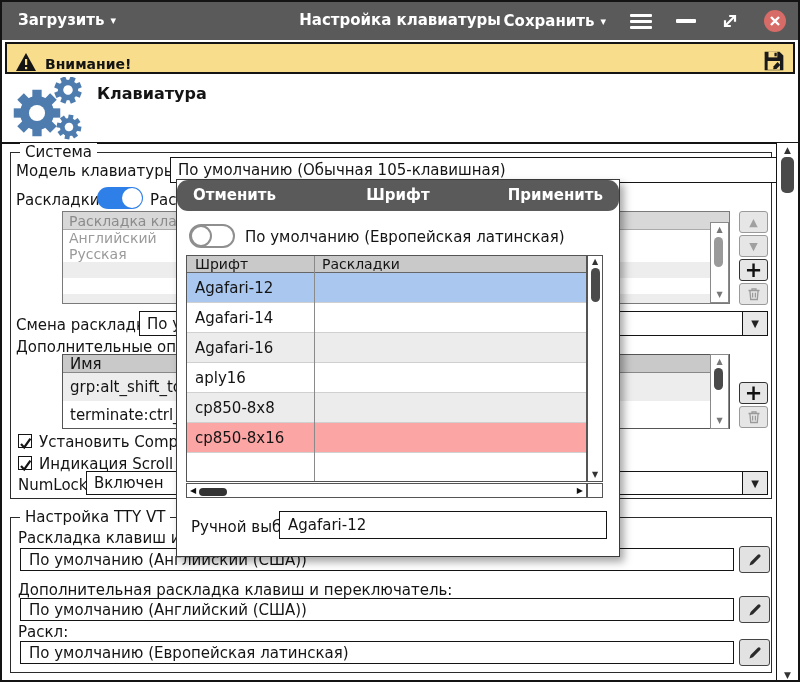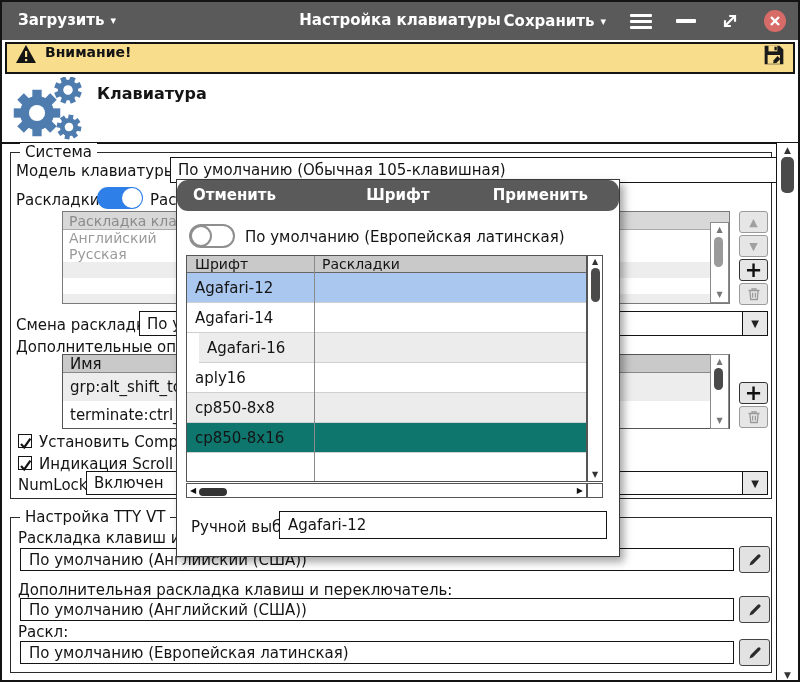--- a/index.html
+++ b/index.html
@@ -15,21 +15,21 @@
   .titlebar{position:absolute;left:0;top:0;width:796px;height:38px;background:#5a5a5a;}
   .tb-text{color:#fff;font-size:15px;font-weight:600;white-space:nowrap;}
   .caret{color:#fff;font-size:11px;margin-left:6px;}
   .tb-left{position:absolute;left:16px;top:9px;display:flex;align-items:center;cursor:pointer;}
   .tb-title{position:absolute;left:50%;top:9px;transform:translateX(-50%);}
   .tb-right{position:absolute;right:12px;top:0;height:38px;display:flex;align-items:center;gap:24px;}
   .hamburger div{width:22px;height:3px;background:#fff;margin:3px 0;border-radius:1px;}
   .minimize{width:20px;height:4px;background:#fff;border-radius:1px;}
   .closebtn{width:22px;height:22px;border-radius:50%;background:#d76b67;display:flex;align-items:center;justify-content:center;}
   
-  .warnbar{position:absolute;left:3px;top:40px;width:790px;height:32px;background:#f8dd8c;border:2px solid #141414;display:flex;align-items:flex-start;padding:0 8px;}
+  .warnbar{position:absolute;left:3px;top:40px;width:790px;height:32px;background:#f8dd8c;border:2px solid #141414;display:flex;align-items:flex-end;padding:0 8px;}
   .warn-text{font-size:14px;font-weight:600;margin-left:8px;}
   
   .app-title{position:absolute;left:95px;top:82px;font-size:16px;font-weight:700;}
   .app-sub{position:absolute;left:95px;top:106px;font-size:15px;}
   .content-top{position:absolute;left:0;top:140px;width:796px;height:0;border-top:2px solid #141414;}
   
   .fieldset{position:absolute;border:1.6px solid #2b2b2b;background:transparent;}
   .legend{position:absolute;background:#fff;padding:0 5px;font-size:15px;z-index:2;}
   
   .combo{position:absolute;border:1.6px solid #141414;background:#fff;display:flex;align-items:stretch;}
@@ -269,49 +269,49 @@
   <div class="pagescroll">
     <span class="sarr" style="top:2px;">▲</span>
     <div class="vthumb dark" style="left:4px;width:13px;top:14px;height:36px;"></div>
     <span class="sarr" style="bottom:2px;">▼</span>
   </div>
 
   <div class="modal">
     <div class="mheader">
       <div class="mbtn" style="left:16px;">Отменить</div>
       <div class="mtitle">Шрифт</div>
-      <div class="mbtn" style="right:31px;">Применить</div>
+      <div class="mbtn" style="right:16px;">Применить</div>
     </div>
 
     <div class="toggle-off" style="left:12px;top:44px;">
         <div class="knob"></div>
       </div>
     <div class="lbl" style="left:68px;top:48px;">По умолчанию (Европейская латинская)</div>
 
     <div class="ftable">
       <div class="fhead">
         <div class="fh1">Шрифт</div>
         <div class="fh2">Раскладки</div>
       </div>
       <div class="frow" style="background:#a9c7ef;">
           <span>Agafari-12</span>
         </div>
       <div class="frow">
           <span>Agafari-14</span>
         </div>
-      <div class="frow" style="background:#ececec;margin-left:12px;">
+      <div class="frow" style="background:#ececec;">
           <span>Agafari-16</span>
         </div>
       <div class="frow">
           <span>aply16</span>
         </div>
       <div class="frow" style="background:#ececec;">
           <span>cp850-8x8</span>
         </div>
-      <div class="frow" style="background:#0f766e;">
+      <div class="frow" style="background:#fca5a5;">
           <span>cp850-8x16</span>
         </div>
       <div class="coldiv"></div>
     </div>
 
     <div class="vscroll" style="left:410px;top:75px;width:16px;height:227px;border-color:#555;">
       <span class="sarr" style="margin-top:1px;color:#333;">▲</span>
       <span class="sarr" style="position:absolute;bottom:1px;color:#333;">▼</span>
       <div class="vthumb dark" style="top:12px;height:34px;"></div>
     </div>

